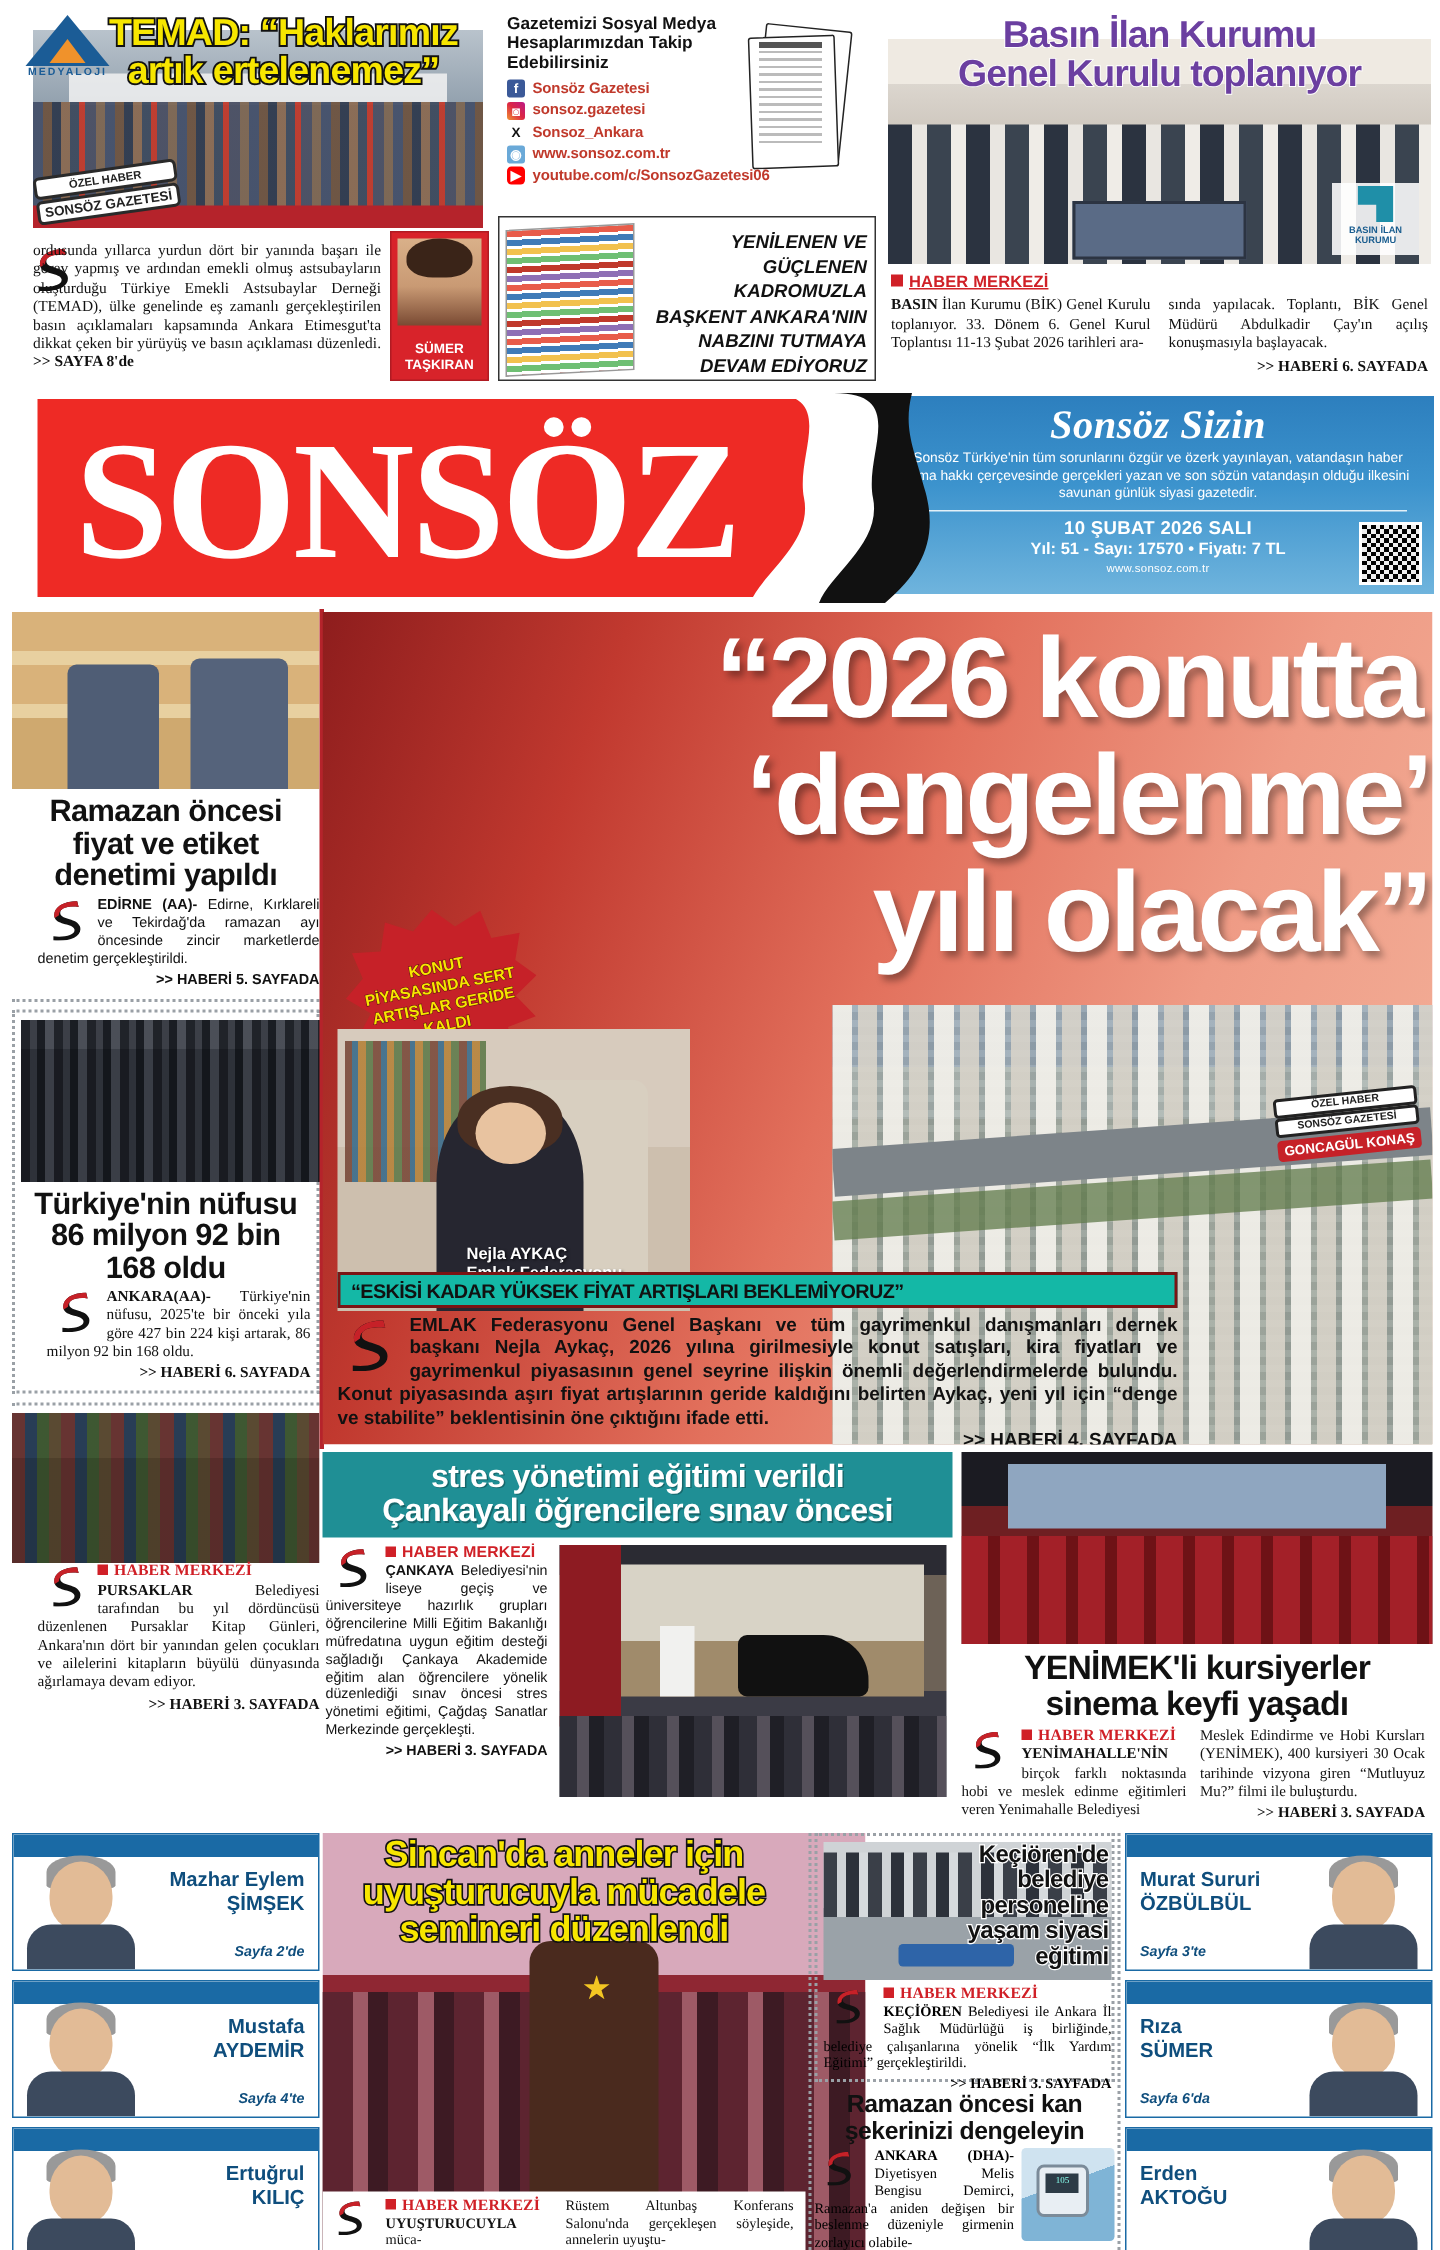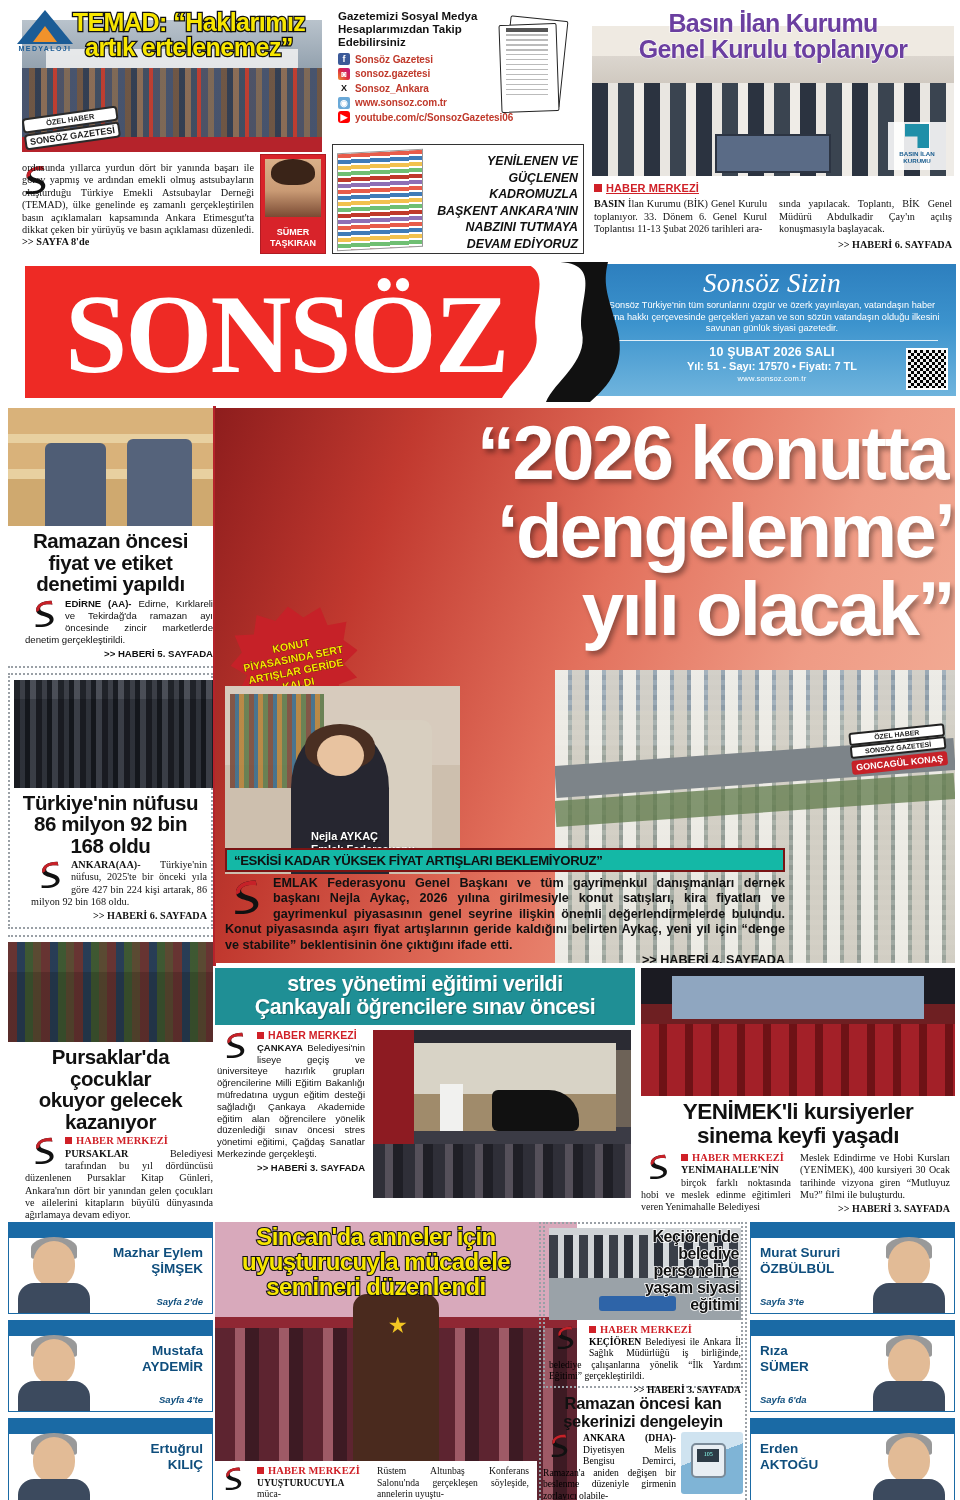--- a/index.html
+++ b/index.html
@@ -211,34 +211,34 @@
   }
   .bik-ref { text-align:right; font-weight:700; margin-top:3px; }
 
   
   .masthead { position:absolute; left:0; top:262px; width:960px; height:142px; }
   .mh-red {
     position:absolute; left:25px; top:4px; width:518px; height:132px;
     background:#ee2a25;
   }
   .mh-word {
-    position:absolute; left:40px; top:8px; width:470px; height:120px;
+    position:absolute; left:25px; top:8px; width:470px; height:120px;
     color:#fff; font-family:"Liberation Serif", serif; font-weight:700;
     font-size:112px; line-height:120px; letter-spacing:-2px;
   }
   .mh-swash {
     position:absolute; left:500px; top:0; width:125px; height:140px; z-index:3;
   }
   .mh-blue {
     position:absolute; left:588px; top:2px; width:368px; height:132px;
     background:linear-gradient(180deg,#2d7fbe 0%,#3c93cd 45%,#6fb4dd 100%);
     color:#fff; text-align:center; padding:4px 10px 0;
   }
   .mh-sizin {
-    font-family:"Liberation Serif", serif; font-style:italic; font-weight:400;
+    font-family:"Liberation Serif", serif; font-style:italic; font-weight:700;
     font-size:27px; line-height:30px; letter-spacing:.3px;
   }
   .mh-desc { font-size:9.2px; line-height:11.6px; margin-top:2px; padding:0 4px; }
   .mh-rule { height:1px; background:rgba(255,255,255,.85); margin:5px 8px 4px; }
   .mh-date { font-weight:800; font-size:12.4px; letter-spacing:.2px; }
   .mh-issue { font-weight:700; font-size:11px; margin-top:1px; }
   .mh-url { font-size:7.6px; margin-top:2px; letter-spacing:.2px; }
   .qr {
     position:absolute; right:8px; bottom:6px; width:42px; height:42px; background:#fff;
     padding:2px;
@@ -800,26 +800,20 @@
         <span class="lc-ref">&gt;&gt; HABERİ 6. SAYFADA</span>
       </div>
     </div>
 
     <div class="dots-h"></div>
 
     <div class="lc-item">
       <div class="lc-photo" style="height:100px">
           <div class="ph-kids"></div>
         </div>
-      <div class="lc-head">
-        <div>Pursaklar'da</div>
-        <div>çocuklar</div>
-        <div>okuyor gelecek</div>
-        <div>kazanıyor</div>
-      </div>
       <div class="lc-body">
         <span class="lc-s">
           <svg width="34" height="28" viewBox="0 0 26 30">
               <path d="M21 2 C9 2 3 8 5 14 C7 19 18 18 19 22 C20 26 12 28 4 27 L4 30 C16 31 25 27 23 20 C21 14 10 15 9 11 C8 7 14 5 22 6 Z" fill="#111"></path>
               <path d="M21 2 C9 2 3 8 5 14 L8 12 C8 7 14 5 22 6 Z" fill="#c62128"></path>
             </svg>
         </span>
         <div class="hm"><span class="sq"></span><span>HABER MERKEZİ</span></div>
         <b>PURSAKLAR</b><span> Belediyesi tarafından bu yıl dördüncüsü düzenlenen Pursaklar Kitap Günleri, Ankara'nın dört bir yanından gelen çocukları ve ailelerini kitapların büyülü dünyasında ağırlamaya devam ediyor.</span>
         <span class="lc-ref">&gt;&gt; HABERİ 3. SAYFADA</span>

